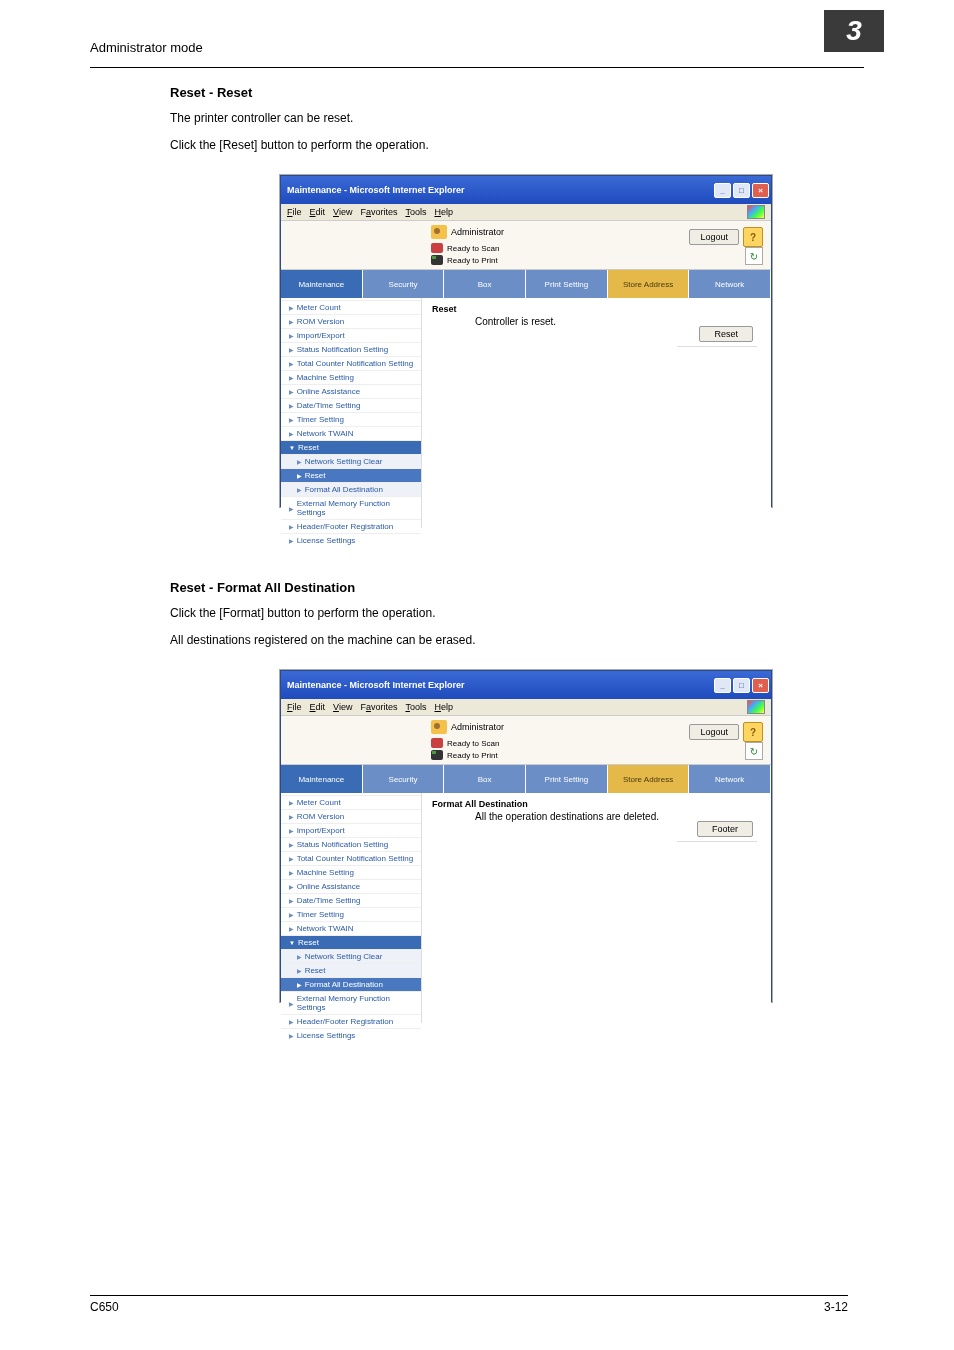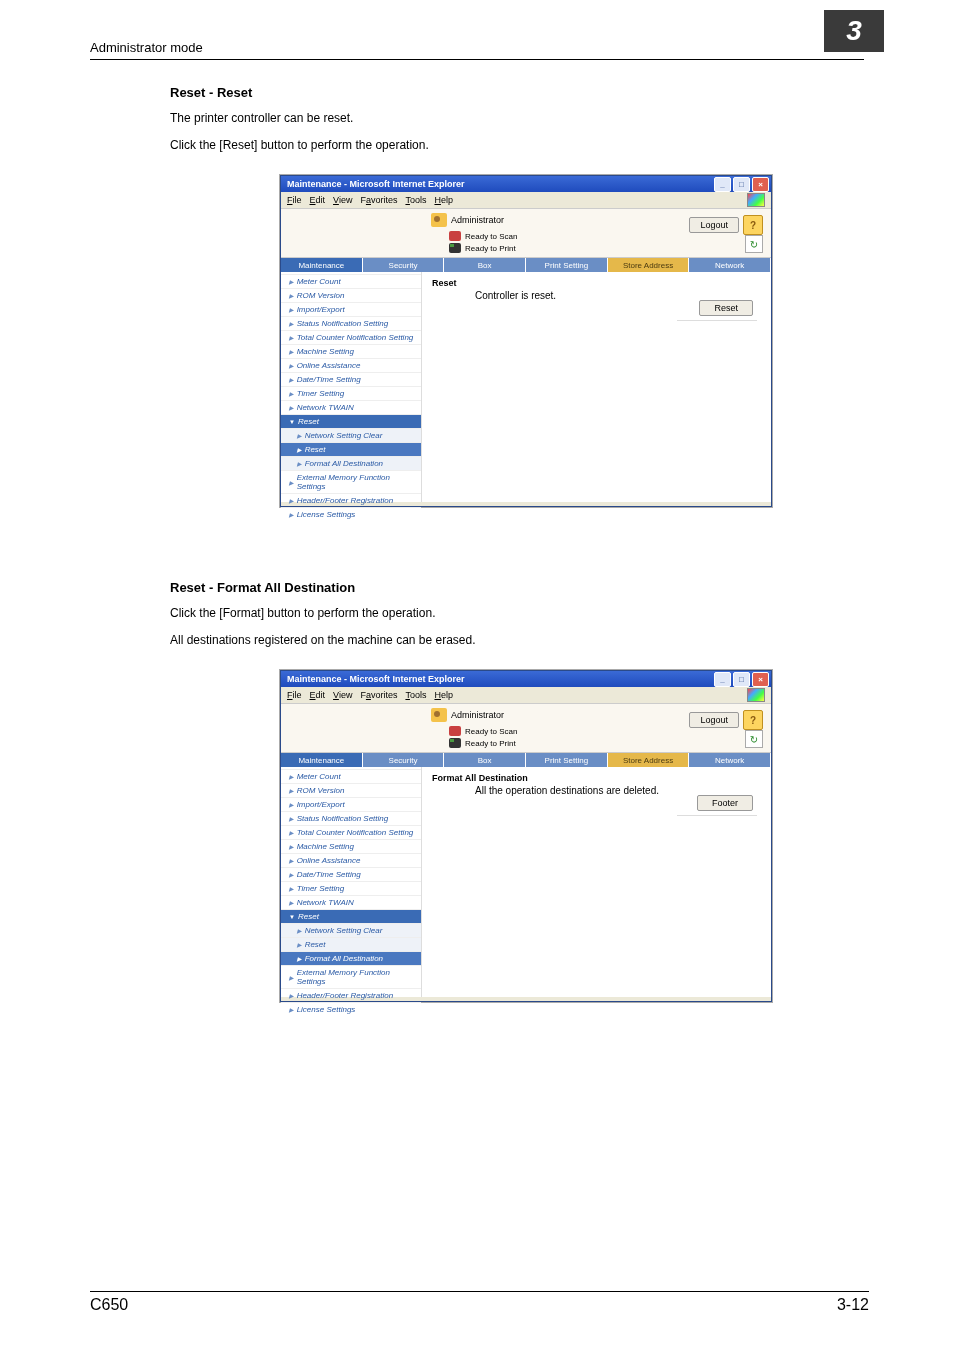--- a/index.html
+++ b/index.html
@@ -18,21 +18,21 @@
   }
   .header-line {
     position: absolute;
     left: 90px;
     right: 90px;
     top: 40px;
     border-bottom: 1px solid #000;
     display: flex;
     justify-content: space-between;
     align-items: flex-end;
-    padding-bottom: 4px;
+    padding-bottom: 12px;
   }
   .header-title {
     font-size: 13px;
   }
   .chapter-badge {
     position: absolute;
     right: 70px;
     top: 10px;
     width: 60px;
     height: 42px;
@@ -69,21 +69,21 @@
     width: 490px;
     height: 330px;
     border: 1px solid #2a4a8a;
     background: #ece9d8;
     font-size: 8px;
     box-shadow: 0 0 0 1px #aaa;
   }
   .br1 { top: 175px; }
   .br2 { top: 670px; }
   .titlebar {
-    height: 16px;
+    height: 28px;
     background: linear-gradient(to bottom, #3a6ad6, #1f4bbd);
     color: #fff;
     display: flex;
     align-items: center;
     justify-content: space-between;
     padding: 0 2px 0 6px;
     font-size: 9px;
     font-weight: bold;
   }
   .winbtns { display: flex; gap: 2px; }
@@ -136,21 +136,21 @@
     border-radius: 2px;
     position: relative;
   }
   .admin-icon::after{
     content:""; position:absolute; left:3px; top:3px;
     width:6px;height:6px;border-radius:50%;
     background:#a07030;
   }
   .ready-block {
     position: absolute;
-    left: 168px; top: 22px;
+    left: 150px; top: 22px;
     display: flex; flex-direction: column; gap: 2px;
     font-size: 8px;
   }
   .ready-line { display:flex; align-items:center; gap:4px; }
   .scan-icon { width:12px;height:10px;background:#c94040;border-radius:2px; }
   .print-icon { width:12px;height:10px;background:#333;border-radius:2px; position:relative;}
   .print-icon::before{content:"";position:absolute;left:1px;top:1px;width:4px;height:3px;background:#4a9a40;}
   .logout-area {
     position: absolute; right: 8px; top: 6px;
     display:flex; gap:4px; align-items:center;
@@ -174,21 +174,21 @@
   }
   .refresh-btn {
     position:absolute; right:8px; bottom:4px;
     width:16px;height:16px;
     border:1px solid #aaa;
     background:#fff;
     display:flex;align-items:center;justify-content:center;
     color:#2a8a2a; font-size:10px;
   }
   .tabrow {
-    height: 14px;
+    height: 28px;
     display: flex;
     font-size: 8px;
   }
   .tab {
     flex: 1;
     display:flex;align-items:center;justify-content:center;
     border-right: 1px solid #fff;
     color:#fff;
   }
   .tab.blue1 { background:#3a6bb5; }
@@ -199,21 +199,20 @@
   .content-area {
     display: flex;
     height: calc(100% - 18px - 48px - 16px - 18px);
     background: #fff;
   }
   .sidebar {
     width: 140px;
     background: #fff;
     border-right: 1px solid #ddd;
     padding: 2px 0;
-    font-style: italic;
   }
   .sidebar-item {
     font-size: 8px;
     color: #2a5aa5;
     padding: 2px 4px 2px 8px;
     border-top: 1px solid #eee;
     display:flex;
     align-items:center;
     gap:3px;
     cursor:pointer;
@@ -266,27 +265,27 @@
   .action-underline {
     position:absolute;
     right: 14px;
     top: 48px;
     width: 80px;
     border-top:1px solid #ddd;
   }
   .footer-line {
     position: absolute;
     left: 90px;
-    right: 85px;
+    right: 106px;
     bottom: 36px;
     border-top: 1px solid #000;
     display: flex;
     justify-content: space-between;
     padding-top: 4px;
-    font-size: 16px;
+    font-size: 12px;
   }
 </style>
 </head>
 <body>
 
 <div class="page">
 
   <div class="chapter-badge">3</div>
 
   <div class="header-line">

